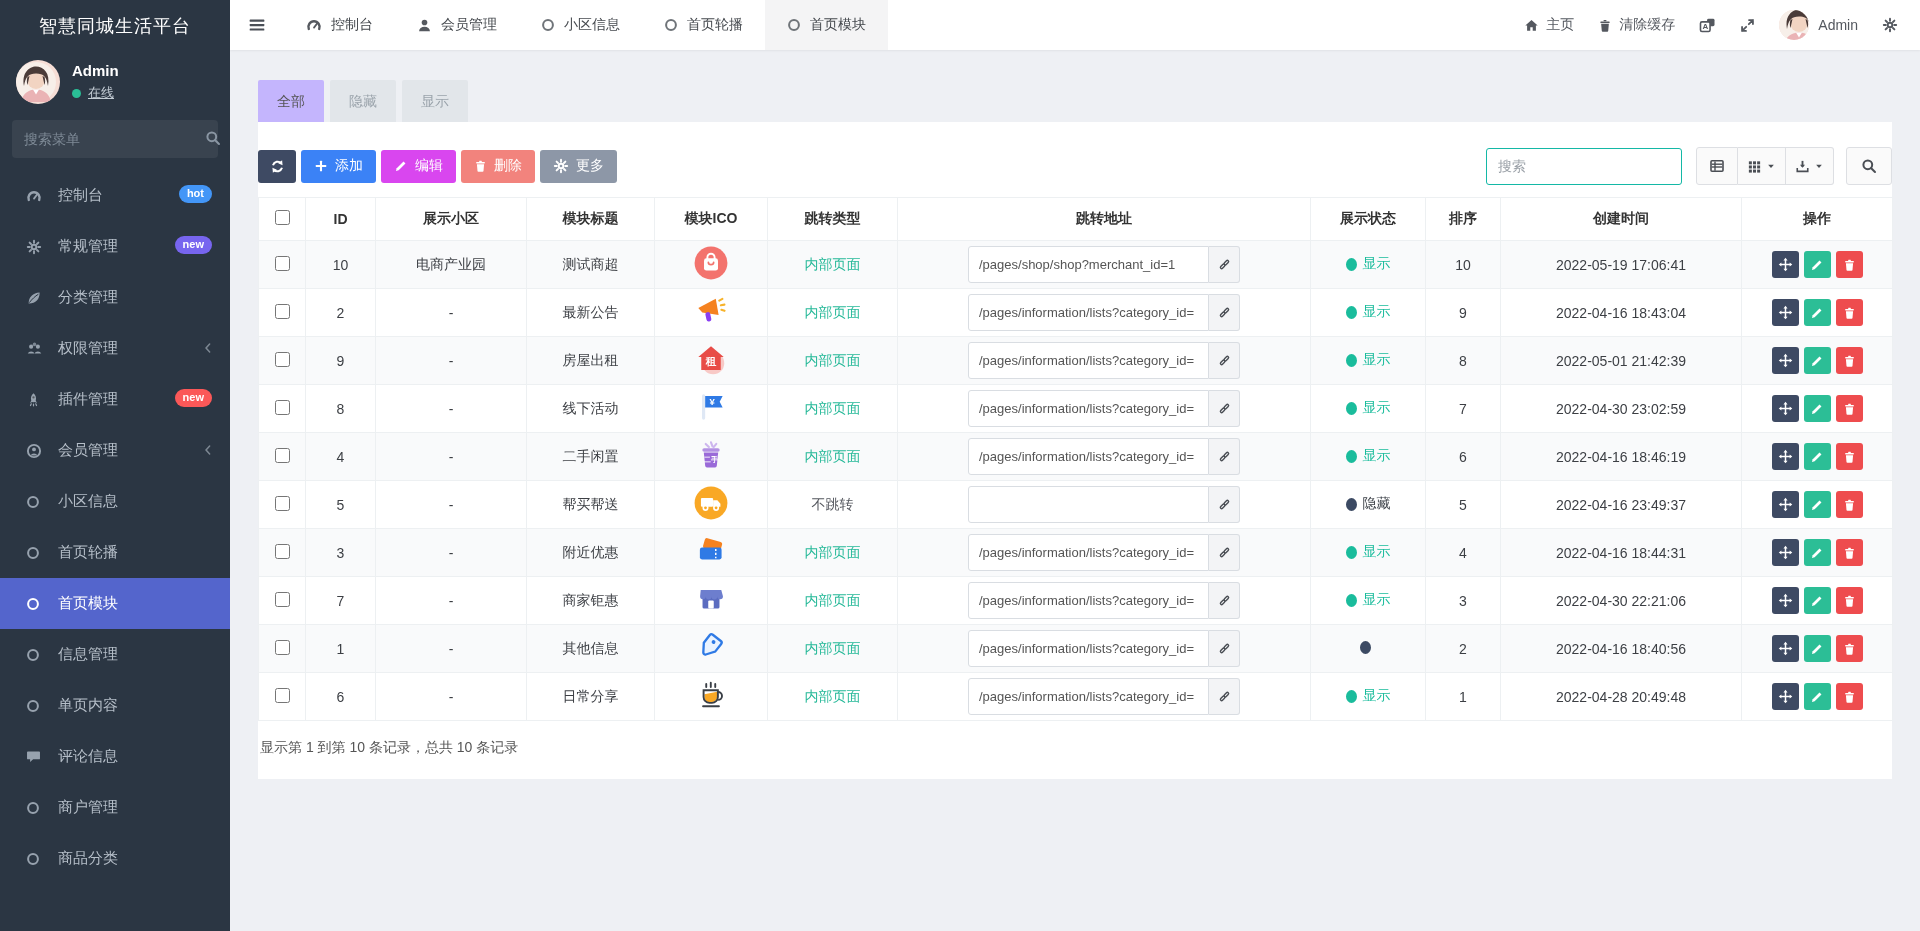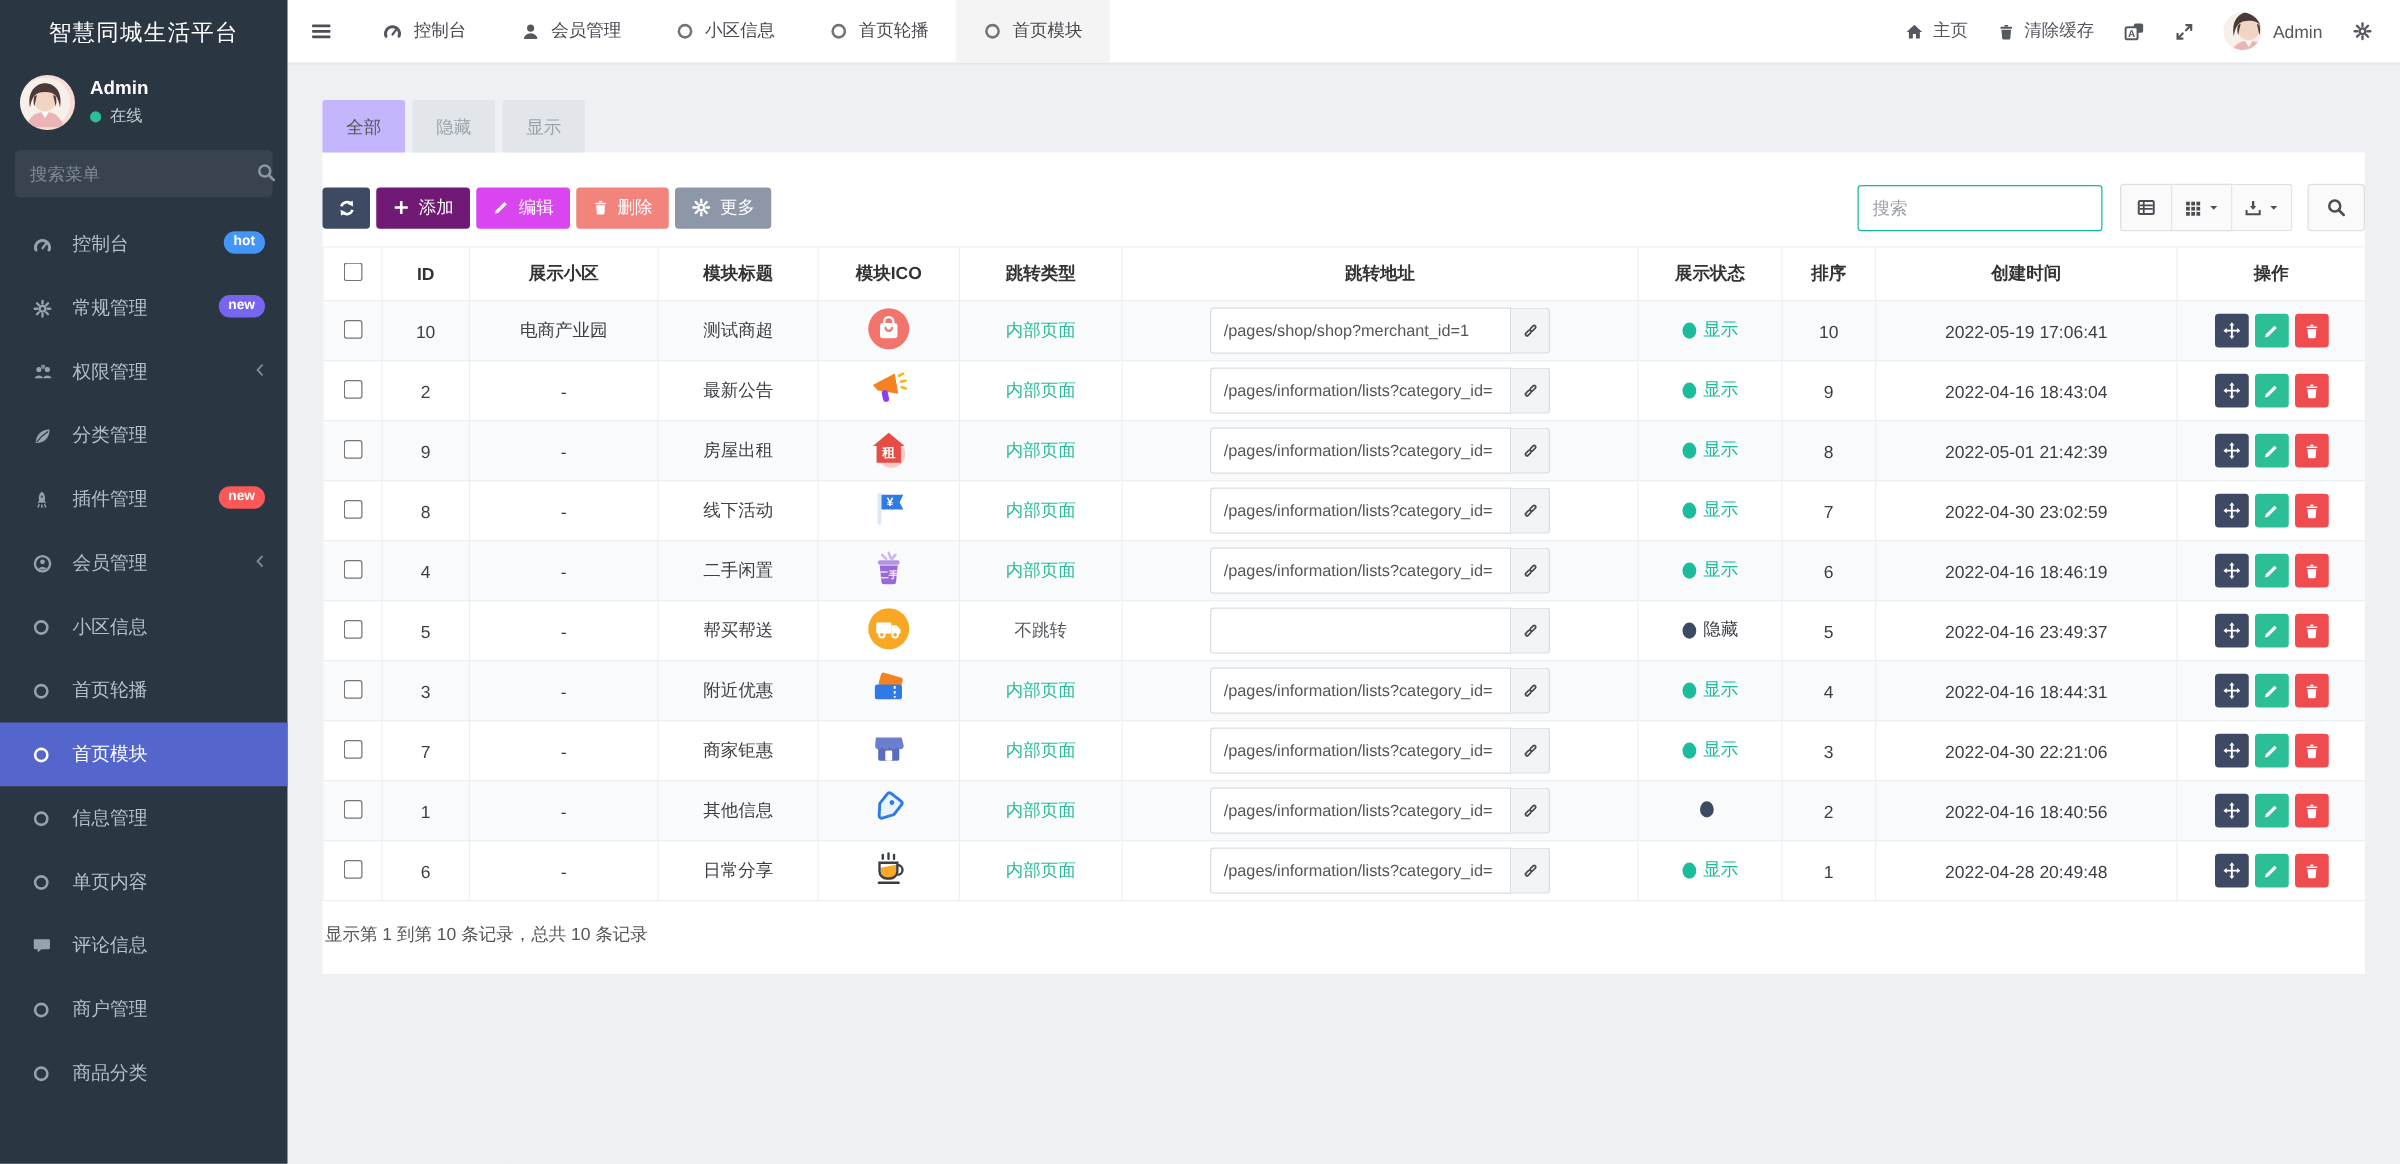--- a/index.html
+++ b/index.html
@@ -10,21 +10,21 @@
 
   
   .sidebar { position:absolute; left:0; top:0; width:230px; height:931px; background:#2b3643; z-index:5; }
   .brand { height:52px; line-height:52px; text-align:center; color:#fff; font-size:18px; letter-spacing:1px; }
   .user-panel { display:flex; align-items:center; padding:8px 16px 6px; }
   .avatar { border-radius:50%; overflow:hidden; display:inline-flex; background:#f6ded6; }
   .avatar.lg { width:44px; height:44px; }
   .avatar.sm { width:30px; height:30px; }
   .user-meta { margin-left:12px; }
   .user-name { color:#fff; font-size:15px; font-weight:bold; }
-  .user-status { margin-top:5px; color:#c3ccd4; font-size:13px; display:flex; align-items:center; }
+  .user-status { margin-top:5px; color:#c3ccd4; font-size:13px; display:flex; align-items:center;text-decoration:underline; }
   .user-status .status-dot { width:9px; height:9px; border-radius:50%; background:#2abf96; margin-right:7px; }
   .menu-search { margin:10px 12px 0; height:38px; background:#39434f; border-radius:4px; display:flex; align-items:center; padding:0 12px; }
   .menu-search input { flex:1; background:transparent; border:none; outline:none; color:#aab4bf; font-size:14px; font-family:inherit; }
   .menu-search input::placeholder { color:#7e8a96; }
   .menu-search .svg-icon { color:#8a96a3; }
   .menu { margin-top:12px; }
   .menu-item { position:relative; height:51px; display:flex; align-items:center; padding-left:26px; color:#b6bfc9; font-size:15px; cursor:pointer; }
   .menu-item .mi-icon { width:18px; margin-right:14px; color:#97a2ae; font-size:0; }
   .menu-item.active { background:#5465cc; color:#fff; }
   .menu-item.active .mi-icon { color:#fff; }
@@ -49,21 +49,21 @@
   .content { padding:30px 28px 0; }
   .filter-tabs { display:flex; gap:6px; }
   .ftab { height:42px; line-height:42px; padding:0 19px; background:#e2e6ea; color:#9aa3ab; font-size:14px; border-radius:2px 2px 0 0; cursor:pointer; }
   .ftab.active { background:#c4b5fd; color:#555; }
   .panel { background:#fff; min-height:635px; padding:25px 0 22px; }
 
   .toolbar { display:flex; align-items:center; margin-bottom:12px; }
   .btn { height:33px; border:none; border-radius:3px; color:#fff; font-size:14px; font-family:inherit; display:inline-flex; align-items:center; gap:7px; padding:0 13px; margin-right:5px; cursor:pointer; }
   .btn .svg-icon { color:#fff; }
   .btn.refresh { background:#3e4a63; width:38px; justify-content:center; padding:0; }
-  .btn.add { background:#701a75; }
+  .btn.add { background:#3b82f6; }
   .btn.edit { background:#d946ef; }
   .btn.del { background:#f2837d; }
   .btn.more { background:#8d97a7; }
   .toolbar-right { margin-left:auto; display:flex; align-items:center; }
   .tbl-search { width:196px; height:37px; border:1px solid #14b8a6; border-radius:3px; padding:0 11px; font-size:14px; color:#666; font-family:inherit; outline:none; margin-right:14px; }
   .tbl-search::placeholder { color:#9ba1a8; }
   .btn-group { display:inline-flex; }
   .gbtn { height:38px; min-width:42px; background:#fafafa; border:1px solid #dddfe3; color:#4a4e54; display:inline-flex; align-items:center; justify-content:center; gap:4px; cursor:pointer; padding:0 9px; }
   .btn-group .gbtn + .gbtn { border-left:none; }
   .btn-group .gbtn:first-child { border-radius:3px 0 0 3px; }
@@ -159,43 +159,43 @@
                   <line x1="8" y1="3.8" x2="8" y2="1.8"></line>
                   <line x1="10.97" y1="5.03" x2="12.4" y2="3.6"></line>
                 </g>
               </svg>
             </span></span>
           <span>常规管理</span>
           <span class="badge" style="background: rgb(119, 101, 239);">new</span>
         </div>
         <div class="menu-item">
           <span class="mi-icon"><span class="svg-icon">
+              <svg width="16" height="16" viewBox="0 0 16 16" fill="currentColor">
+                <path d="M2.6 13.4 C2.6 6.8 7 2.8 13.6 2.4 C13.8 9.4 9.4 13.6 2.6 13.4 Z"></path>
+                <path d="M3.4 12.6 C6 9 9 6.4 12.4 4.2" stroke="#2b3643" stroke-width="1" fill="none"></path>
+              </svg>
+            </span></span>
+          <span>分类管理</span>
+        </div>
+        <div class="menu-item">
+          <span class="mi-icon"><span class="svg-icon">
               <svg width="17" height="15" viewBox="0 0 16 16" fill="currentColor">
                 <circle cx="8" cy="3.6" r="1.9" opacity=".75"></circle>
                 <circle cx="4.4" cy="6" r="2.2"></circle>
                 <circle cx="11.6" cy="6" r="2.2"></circle>
                 <path d="M.8 13.4 a3.8 3.4 0 0 1 7.2 0 z"></path>
                 <path d="M8 13.4 a3.8 3.4 0 0 1 7.2 0 z"></path>
               </svg>
             </span></span>
           <span>权限管理</span>
           <span class="chev"><span class="svg-icon">
               <svg width="12" height="12" viewBox="0 0 16 16">
                 <path d="M10.2 2.8 L5.4 8 L10.2 13.2" fill="none" stroke="currentColor" stroke-width="2" stroke-linecap="round"></path>
               </svg>
             </span></span>
-        </div>
-        <div class="menu-item">
-          <span class="mi-icon"><span class="svg-icon">
-              <svg width="16" height="16" viewBox="0 0 16 16" fill="currentColor">
-                <path d="M2.6 13.4 C2.6 6.8 7 2.8 13.6 2.4 C13.8 9.4 9.4 13.6 2.6 13.4 Z"></path>
-                <path d="M3.4 12.6 C6 9 9 6.4 12.4 4.2" stroke="#2b3643" stroke-width="1" fill="none"></path>
-              </svg>
-            </span></span>
-          <span>分类管理</span>
         </div>
         <div class="menu-item">
           <span class="mi-icon"><span class="svg-icon">
               <svg width="15" height="15" viewBox="0 0 16 16" fill="currentColor">
                 <path d="M8 1.2 C10.3 3 11.3 5.9 10.4 9.2 L11.8 11.6 L9.3 10.7 C8.5 11.1 7.5 11.1 6.7 10.7 L4.2 11.6 L5.6 9.2 C4.7 5.9 5.7 3 8 1.2 Z"></path>
                 <circle cx="8" cy="5.8" r="1.2" fill="rgba(0,0,0,.45)"></circle>
                 <path d="M5.6 12.6 L4.8 14.4 M8 12.9 V14.7 M10.4 12.6 L11.2 14.4" stroke="currentColor" stroke-width="1.3" stroke-linecap="round"></path>
               </svg>
             </span></span>
           <span>插件管理</span>

